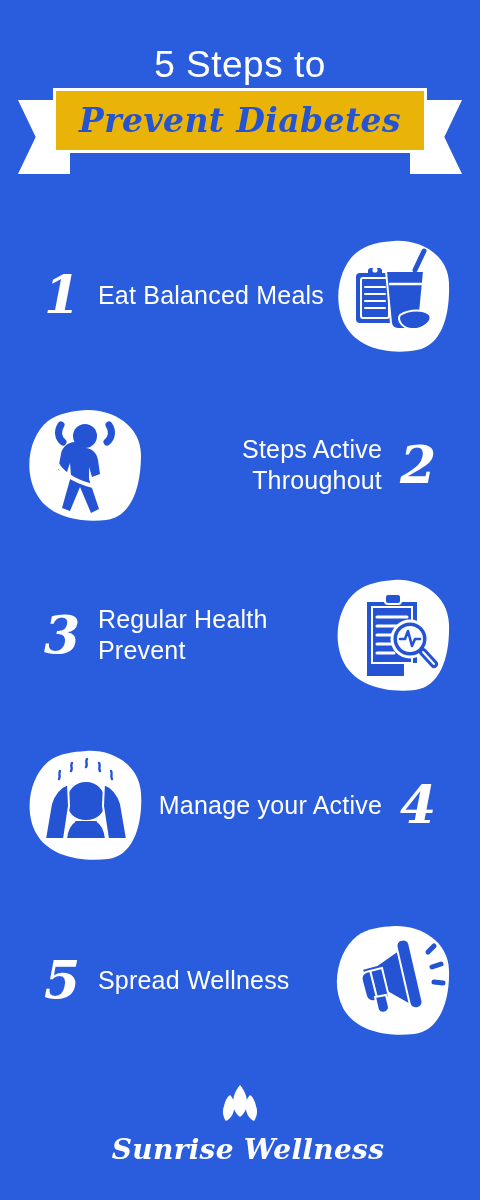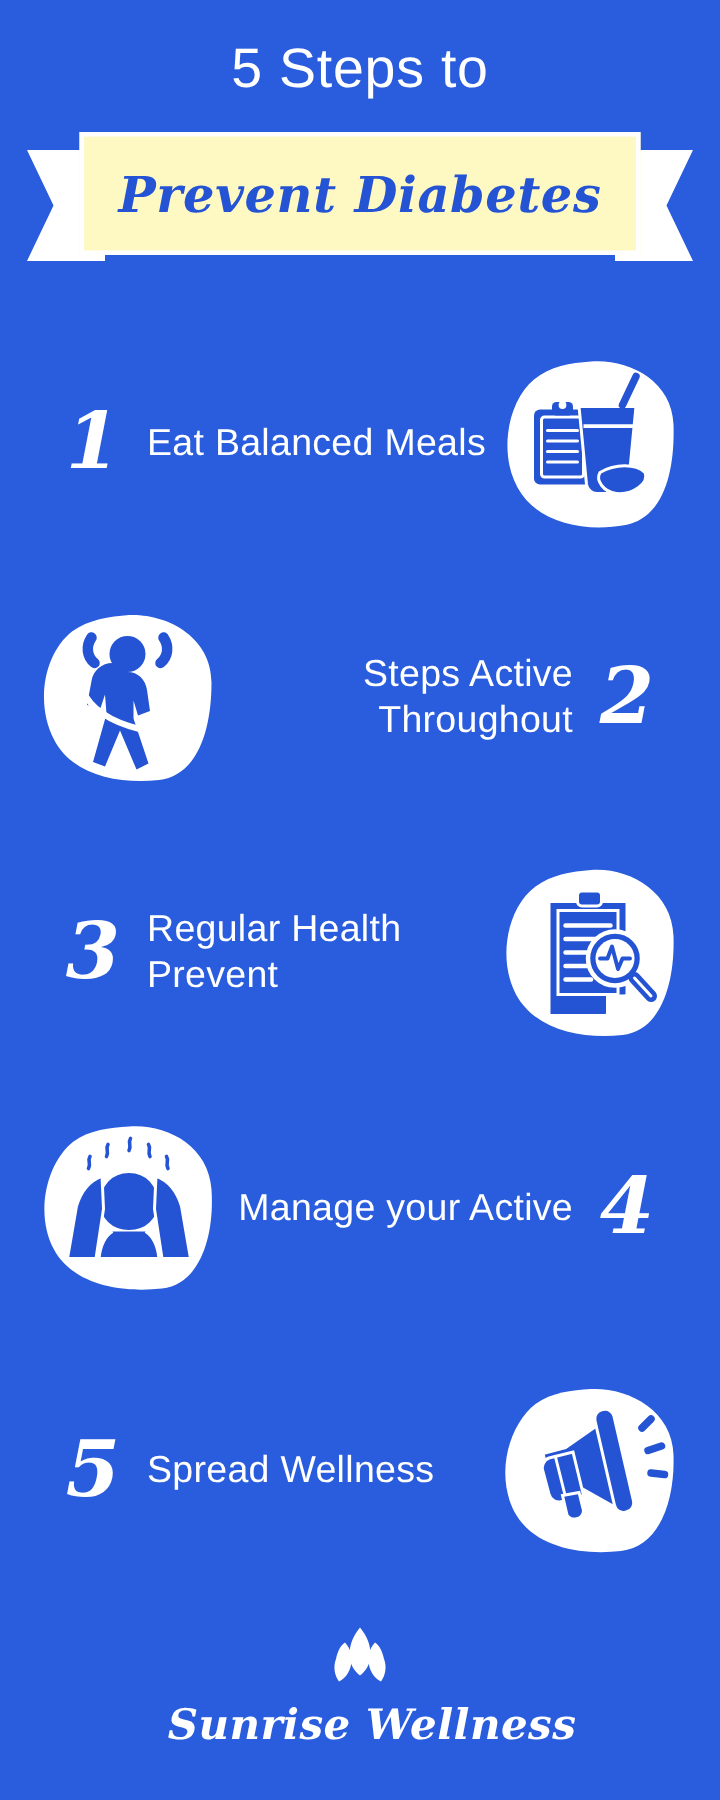--- a/index.html
+++ b/index.html
@@ -11,40 +11,40 @@
   }
   .poster {
     position:relative;
     width:480px; height:1200px;
     background:#2a5ddd;
   }
 
   
   .header { position:absolute; top:0; left:0; width:480px; height:200px; }
   .title {
-    position:absolute; top:24px; left:0; width:480px;
+    position:absolute; top:43px; left:0; width:480px;
     text-align:center;
     color:#ffffff;
     font-size:37px;
     font-weight:400;
     letter-spacing:0.5px;
     line-height:44px;
     font-family:"Liberation Sans", sans-serif;
   }
   .ribbon { position:absolute; top:88px; left:0; width:480px; height:98px; }
   .ribbon-tail {
     position:absolute; top:12px; width:52px; height:74px;
     background:#ffffff;
   }
   .ribbon-tail.left  { left:18px;  clip-path:polygon(0 0, 100% 0, 100% 100%, 0 100%, 34% 50%); }
   .ribbon-tail.right { right:18px; clip-path:polygon(0 0, 100% 0, 66% 50%, 100% 100%, 0 100%); }
   .ribbon-box {
     position:absolute; top:0; left:53px;
-    width:374px; height:82px;
-    background:#fef9c3;
+    width:374px; height:65px;
+    background:#eab308;
     border:3px solid #ffffff;
     display:flex; align-items:center; justify-content:center;
   }
   .ribbon-text {
     color:#2453d4;
     font-size:33px;
     font-weight:700;
     font-style:italic;
     letter-spacing:0.4px;
     font-family:"DejaVu Serif", serif;

